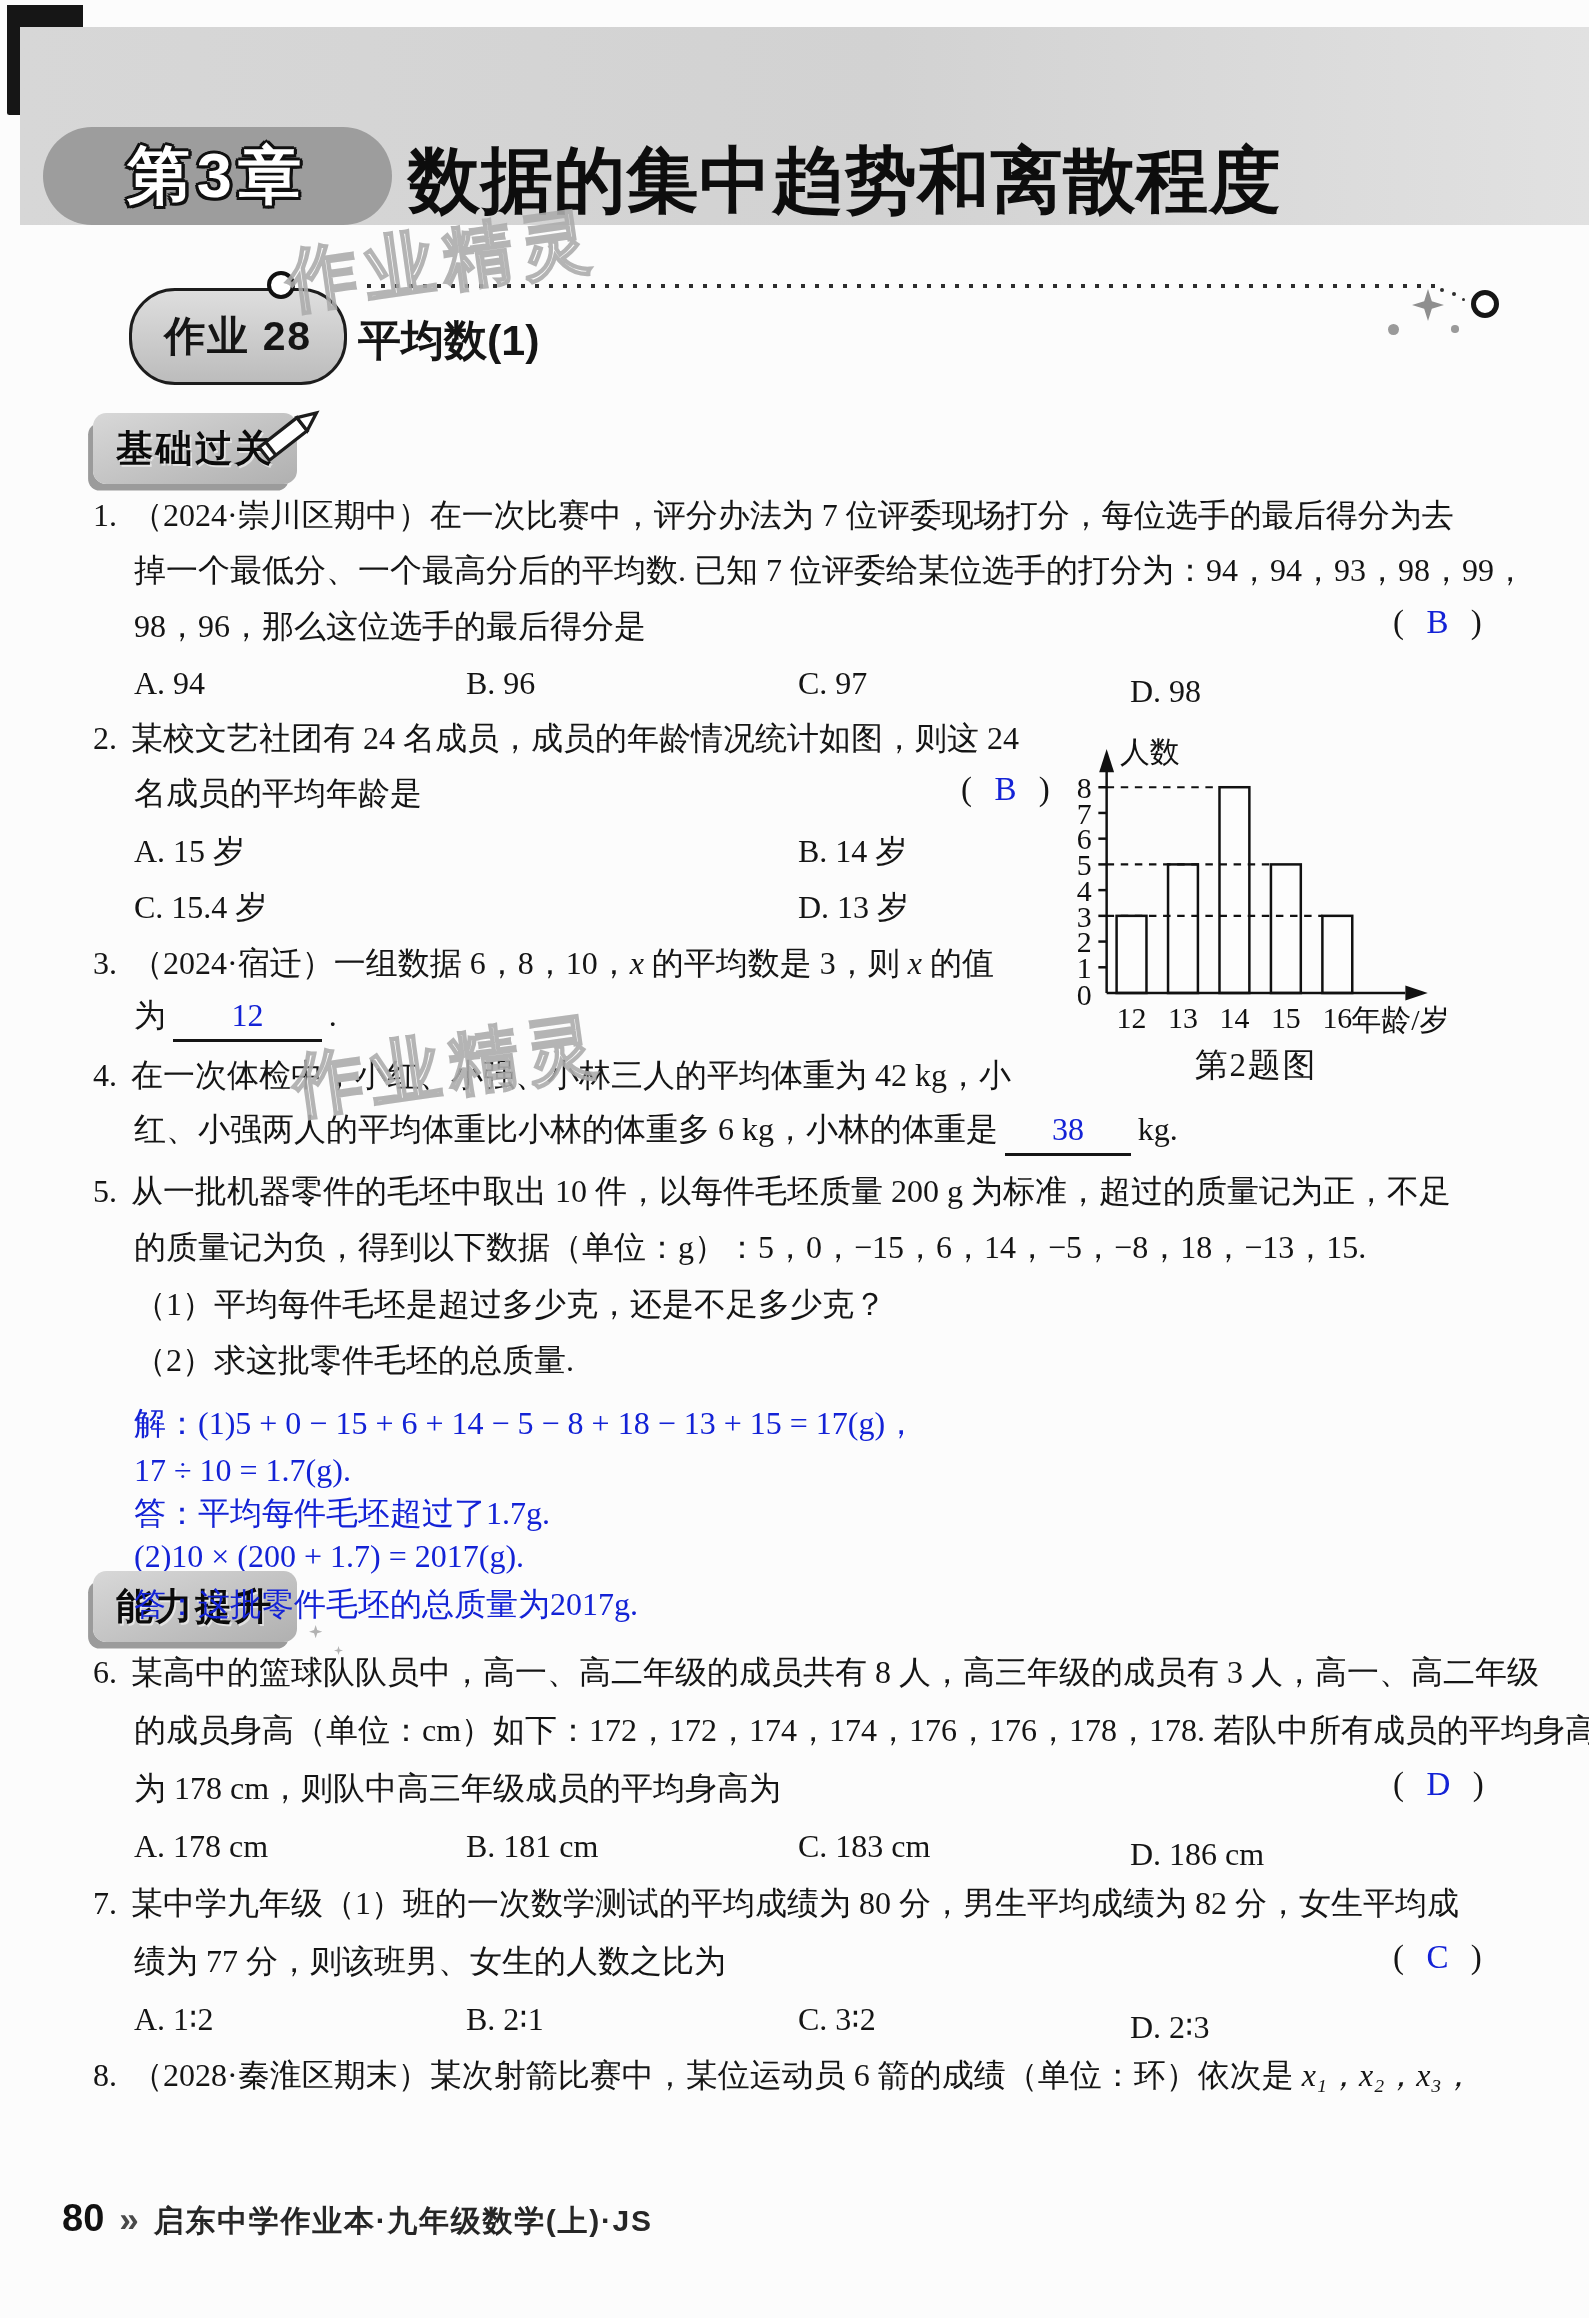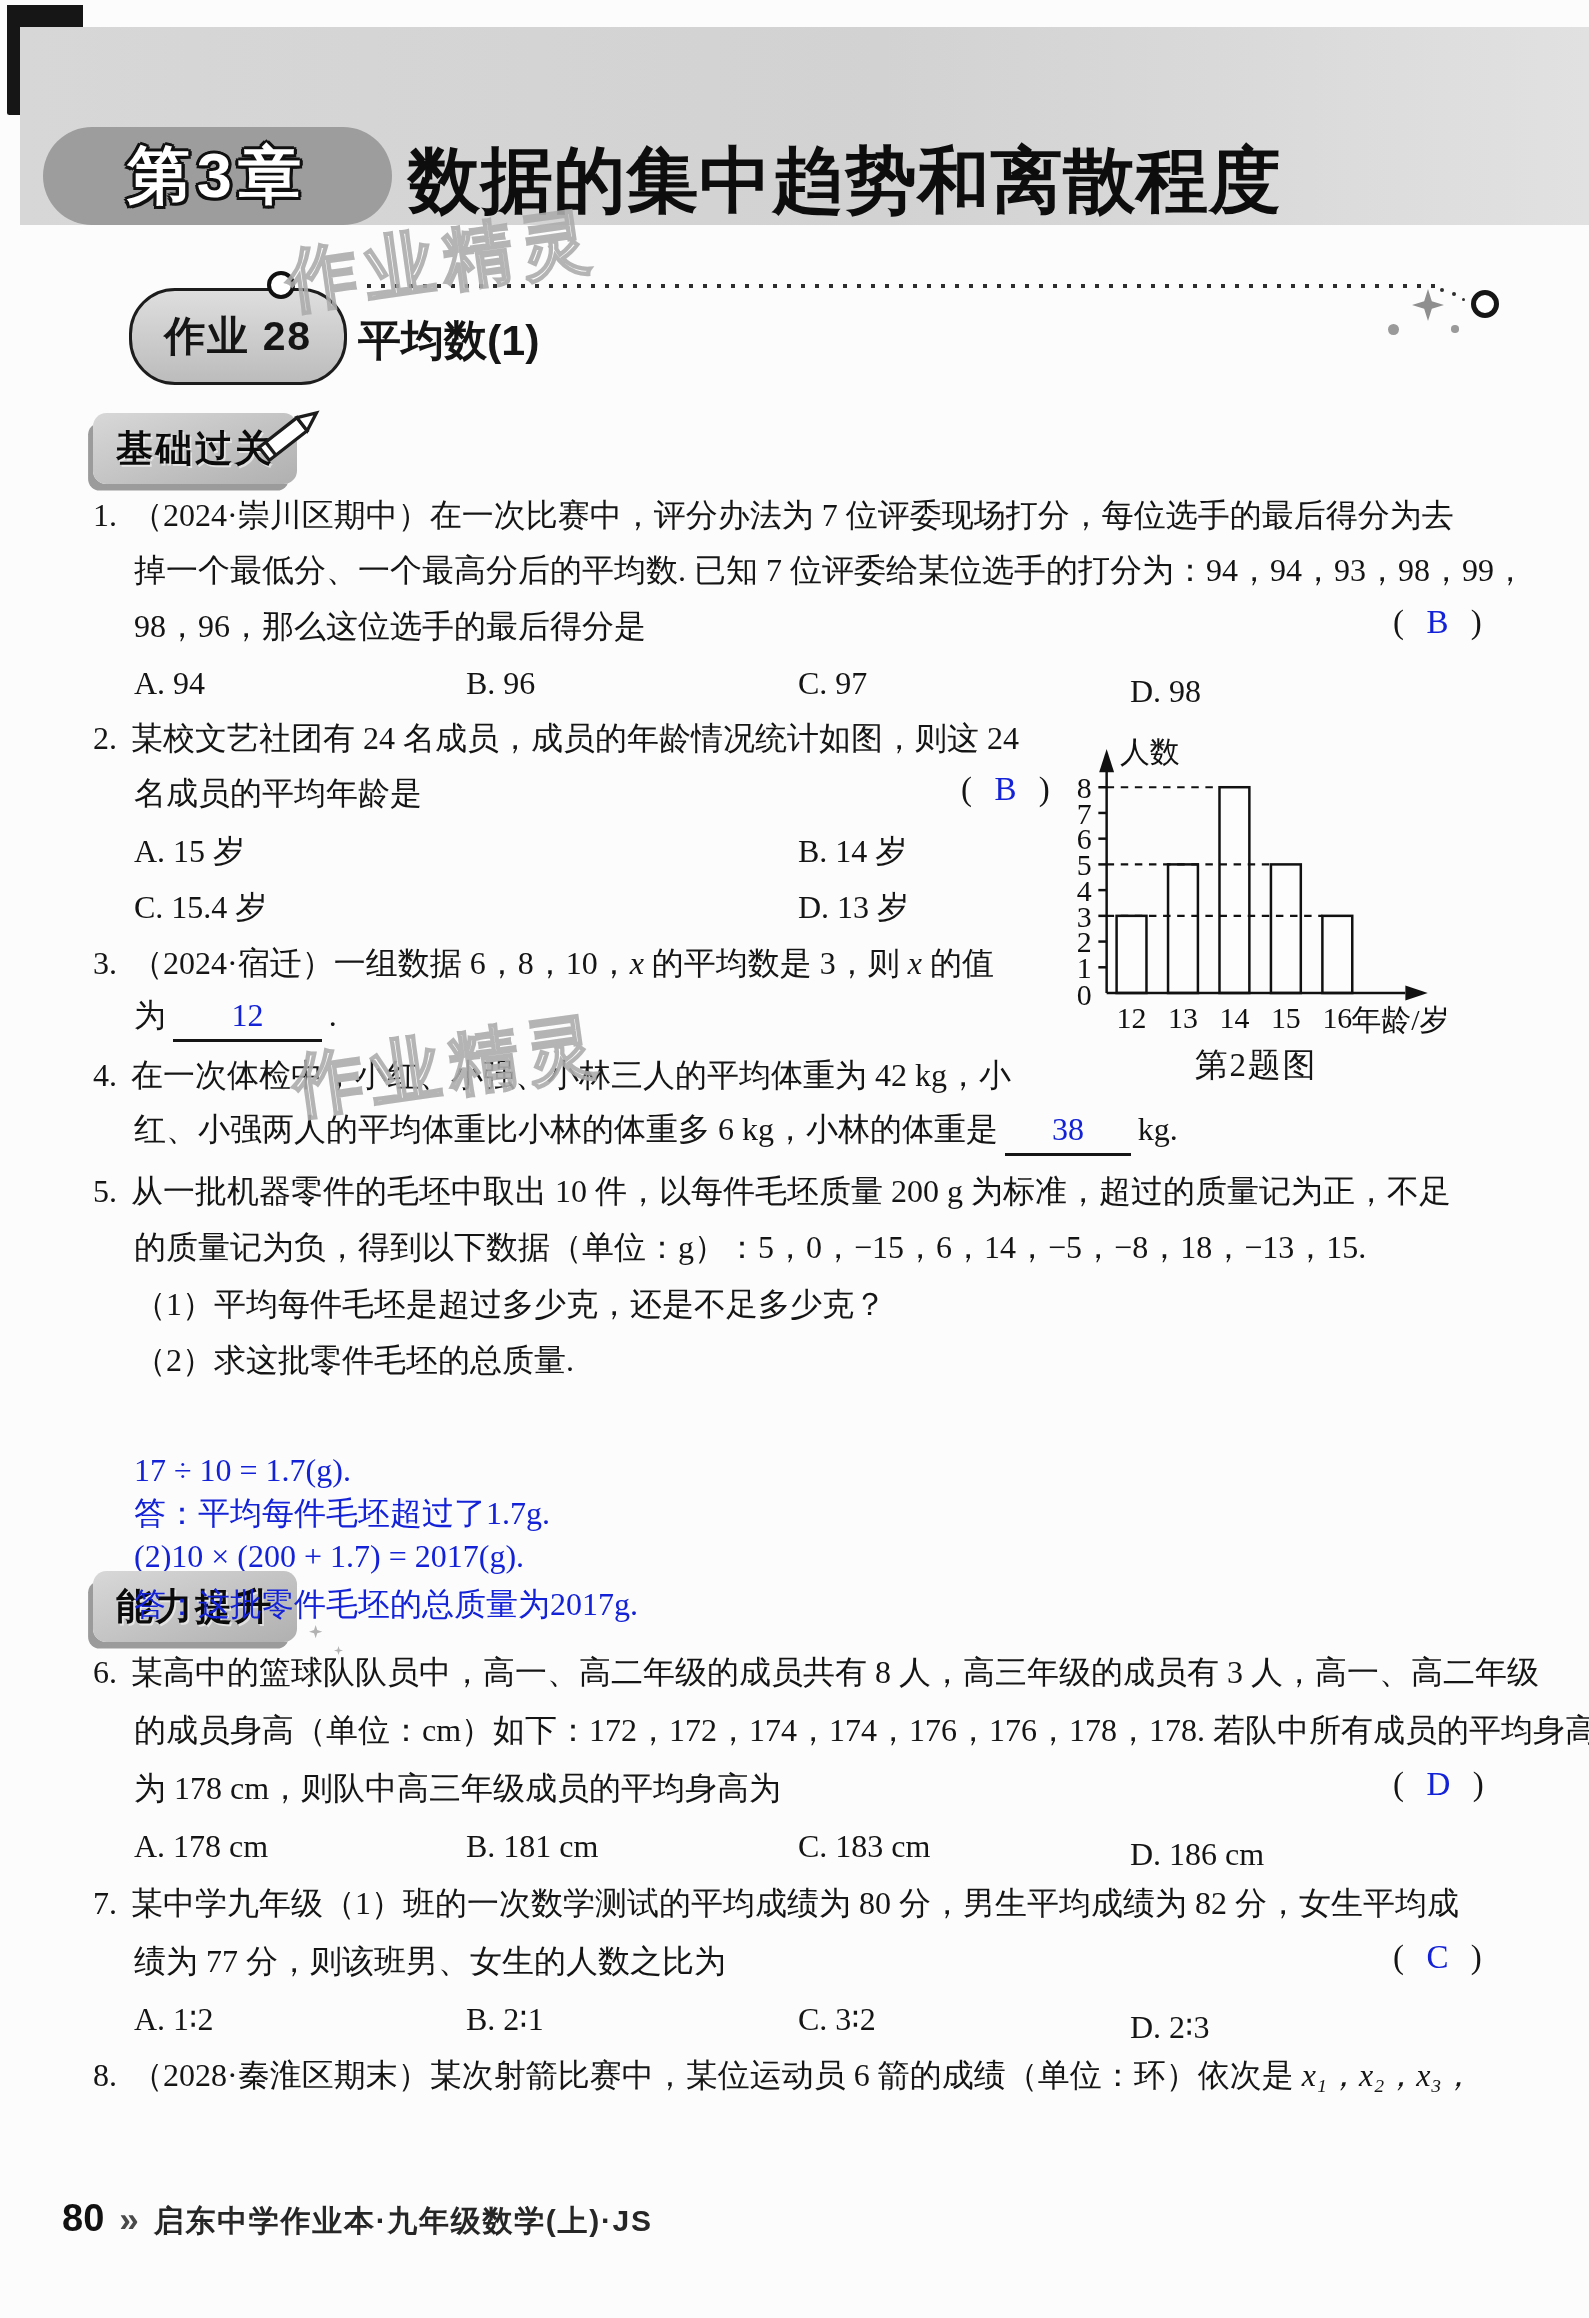--- a/index.html
+++ b/index.html
@@ -205,20 +205,21 @@
   <div class="line qcont" style="top:996px"><span>为</span><span class="blank w160"><span class="blue">12</span></span><span>.</span></div>
 
   <div class="line qfirst" style="top:1056px"><span class="qnum">4.</span><span>在一次体检中，小红、小强、小林三人的平均体重为 42 kg，小</span></div>
   <div class="line qcont" style="top:1110px"><span>红、小强两人的平均体重比小林的体重多 6 kg，小林的体重是</span><span class="blank"><span class="blue">38</span></span><span>kg.</span></div>
 
   <div class="line qfirst" style="top:1172px"><span class="qnum">5.</span><span>从一批机器零件的毛坯中取出 10 件，以每件毛坯质量 200 g 为标准，超过的质量记为正，不足</span></div>
   <div class="line qcont" style="top:1228px">的质量记为负，得到以下数据（单位：g）：5，0，−15，6，14，−5，−8，18，−13，15.</div>
   <div class="line qcont" style="top:1285px">（1）平均每件毛坯是超过多少克，还是不足多少克？</div>
   <div class="line qcont" style="top:1341px">（2）求这批零件毛坯的总质量.</div>
 
+  <div class="line qcont blue-line" style="top:1404px">解：(1)5 + 0 − 15 + 6 + 14 − 5 − 8 + 18 − 13 + 15 = 17(g)，</div>
   <div class="line qcont blue-line" style="top:1451px">17 ÷ 10 = 1.7(g).</div>
   <div class="line qcont blue-line" style="top:1494px">答：平均每件毛坯超过了1.7g.</div>
   <div class="line qcont blue-line" style="top:1537px">(2)10 × (200 + 1.7) = 2017(g).</div>
   <div class="line qcont blue-line z6" style="top:1585px">答：这批零件毛坯的总质量为2017g.</div>
 
   <div class="badge badge-adv">
     <span>能力提升</span>
   </div>
   <div class="mini-star ms1"></div>
   <div class="mini-star ms2"></div>

